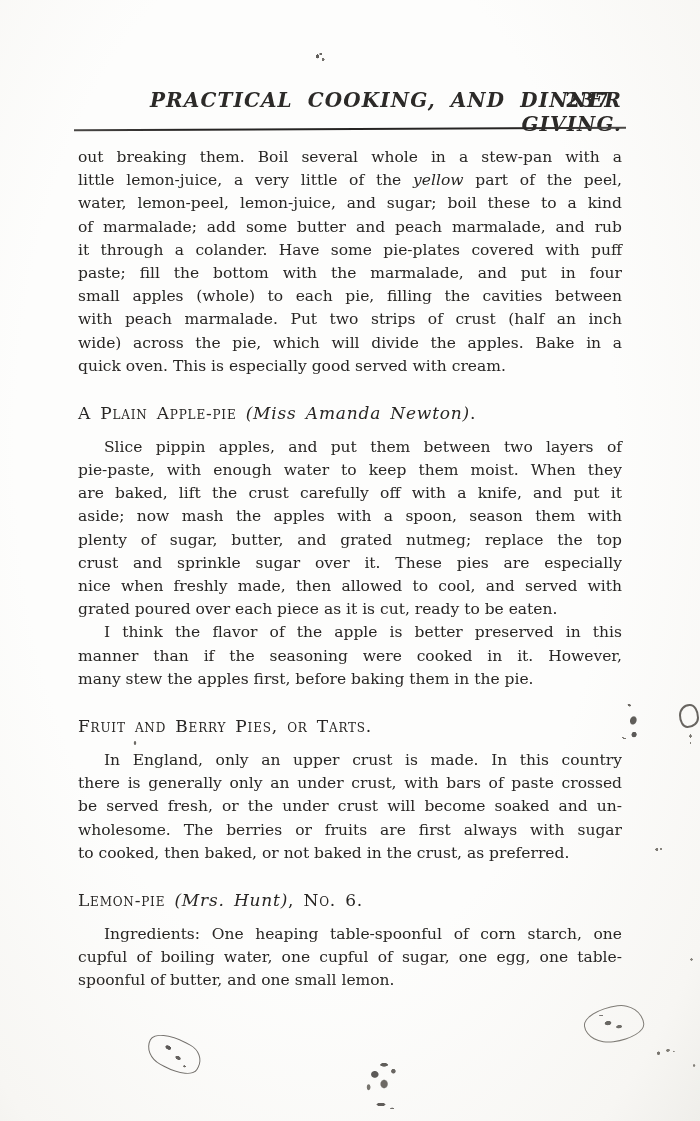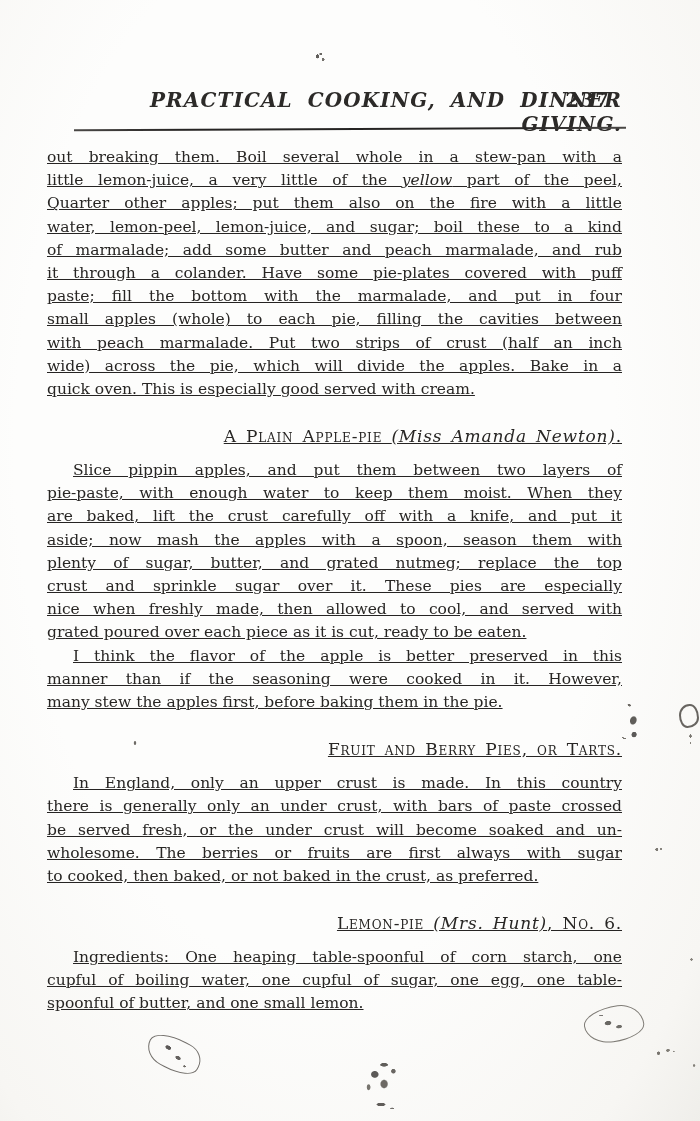--- a/index.html
+++ b/index.html
@@ -37,43 +37,42 @@
   }
   .head-rule {
     margin:12px 74px 0 74px;
     height:2px;
     background:linear-gradient(90deg,#4a4846,#262423 20%,#262423 80%,#4a4846);
     transform:rotate(-0.25deg);
   }
 
   
   .page-content {
-    margin:16px 78px 0 47px;
-    text-decoration:underline;
+    margin:16px 78px 0 78px;
   }
   .paragraph { text-align:justify; }
   .line {
     line-height:23.2px;
     height:23.2px;
     text-align:justify;
     text-align-last:justify;
     overflow:visible;
     font-size:15.5px;
     color:#282624;
   }
   .line.last { text-align-last:left; }
   .line.indent { padding-left:26px; }
   .seg-italic { font-style:italic; }
 
   .heading {
     margin:24px 0 12px 0;
     font-size:17px;
     font-weight:normal;
     line-height:22px;
-    text-align:right;
+    text-align:left;
     letter-spacing:0.8px;
     word-spacing:3px;
     color:#282624;
   }
   .heading .seg-smallcaps { font-variant:small-caps; }
   .heading .seg-italic { font-style:italic; font-variant:normal; }
 
   
   .smudge { position:absolute; pointer-events:none; opacity:.8; }
 
@@ -165,21 +164,20 @@
   <header class="running-head">
     <span class="head-title">PRACTICAL COOKING, AND DINNER GIVING.</span>
     <span class="head-page-number">237</span>
   </header>
   <div class="head-rule"></div>
 
   <main class="page-content">
       <div class="paragraph">
         <div class="line"><span>out breaking them. Boil several whole in a stew-pan with a</span></div>
         <div class="line"><span>little lemon-juice, a very little of the </span><span class="seg-italic">yellow</span><span> part of the peel,</span></div>
-        <div class="line"><span>Quarter other apples; put them also on the fire with a little</span></div>
         <div class="line"><span>water, lemon-peel, lemon-juice, and sugar; boil these to a kind</span></div>
         <div class="line"><span>of marmalade; add some butter and peach marmalade, and rub</span></div>
         <div class="line"><span>it through a colander. Have some pie-plates covered with puff</span></div>
         <div class="line"><span>paste; fill the bottom with the marmalade, and put in four</span></div>
         <div class="line"><span>small apples (whole) to each pie, filling the cavities between</span></div>
         <div class="line"><span>with peach marmalade. Put two strips of crust (half an inch</span></div>
         <div class="line"><span>wide) across the pie, which will divide the apples. Bake in a</span></div>
         <div class="line last"><span>quick oven. This is especially good served with cream.</span></div>
       </div>
       <h2 class="heading"><span class="seg-smallcaps">A Plain Apple-pie </span><span class="seg-italic">(Miss Amanda Newton)</span><span class="seg-smallcaps">.</span></h2>

